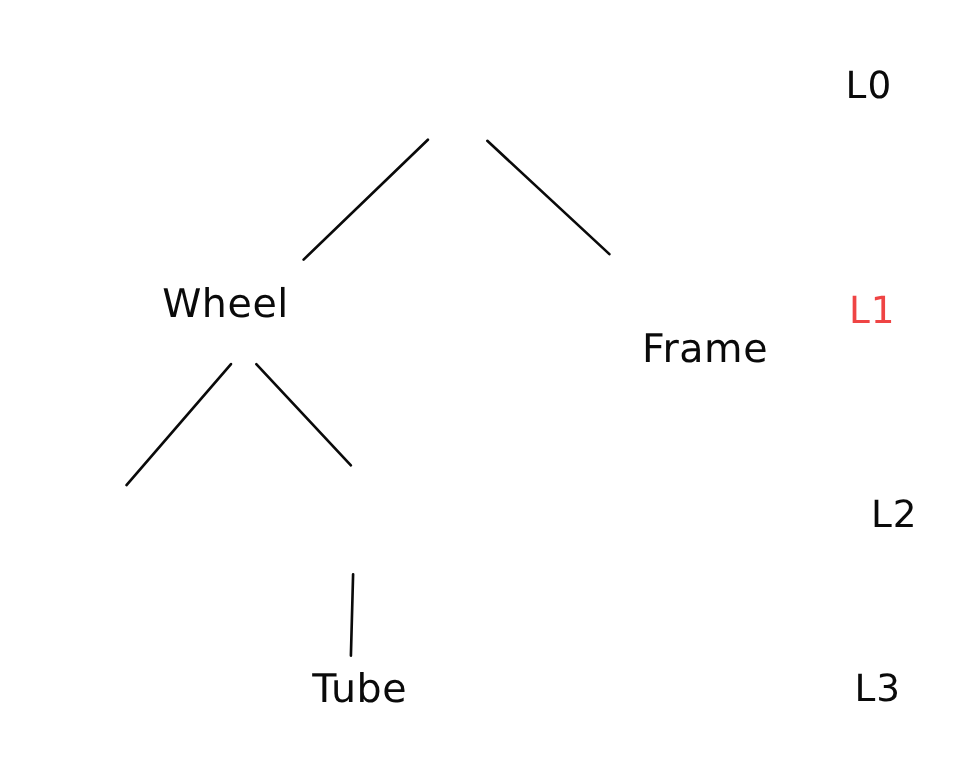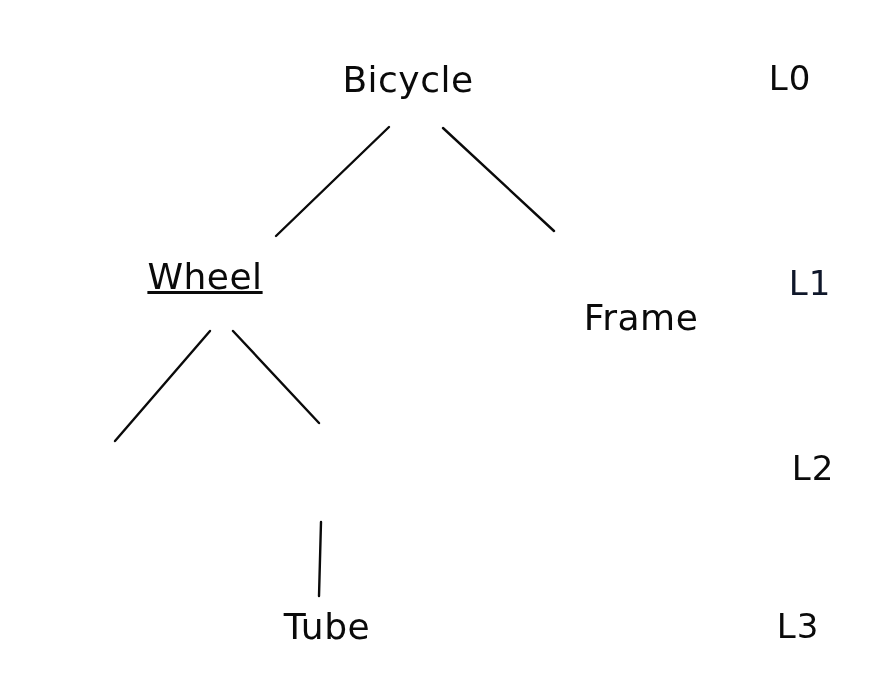--- a/index.html
+++ b/index.html
@@ -54,23 +54,22 @@
 <div id="canvas" style="background: rgb(255, 255, 255);">
 
   <svg id="edges" viewBox="0 0 870 690">
       <line x1="389" y1="127" x2="276" y2="236" stroke="#0a0a0a" stroke-width="2.4" stroke-linecap="round"></line>
       <line x1="443" y1="128" x2="554" y2="231" stroke="#0a0a0a" stroke-width="2.4" stroke-linecap="round"></line>
       <line x1="210" y1="331" x2="115" y2="441" stroke="#0a0a0a" stroke-width="2.4" stroke-linecap="round"></line>
       <line x1="233" y1="331" x2="319" y2="423" stroke="#0a0a0a" stroke-width="2.4" stroke-linecap="round"></line>
       <line x1="321" y1="522" x2="319" y2="596" stroke="#0a0a0a" stroke-width="2.4" stroke-linecap="round"></line>
     </svg>
 
-  <div class="node-label" style="left: 408px; top: 98px; color: rgb(10, 10, 10);">Bicycle</div>
-  <div class="node-label" style="left: 205px; top: 295px; color: rgb(10, 10, 10); text-decoration: underline;">Wheel</div>
+  <div class="node-label" style="left: 205px; top: 295px; color: rgb(10, 10, 10);">Wheel</div>
   <div class="node-label" style="left: 641px; top: 290px; color: rgb(10, 10, 10); margin-top: 46px;">Frame</div>
   <div class="node-label" style="left: 327px; top: 645px; color: rgb(10, 10, 10);">Tube</div>
 
   <div class="level-label" style="left: 790px; top: 95px; color: rgb(10, 10, 10);">L0</div>
-  <div class="level-label" style="left: 793px; top: 300px; color: #0f172a; margin-left: 17px;">L1</div>
+  <div class="level-label" style="left: 793px; top: 300px; color: #ef4444;">L1</div>
   <div class="level-label" style="left: 797px; top: 485px; color: rgb(10, 10, 10); margin-left: 16px;">L2</div>
   <div class="level-label" style="left: 798px; top: 643px; color: rgb(10, 10, 10);">L3</div>
 
 </div>
 
 </body></html>

